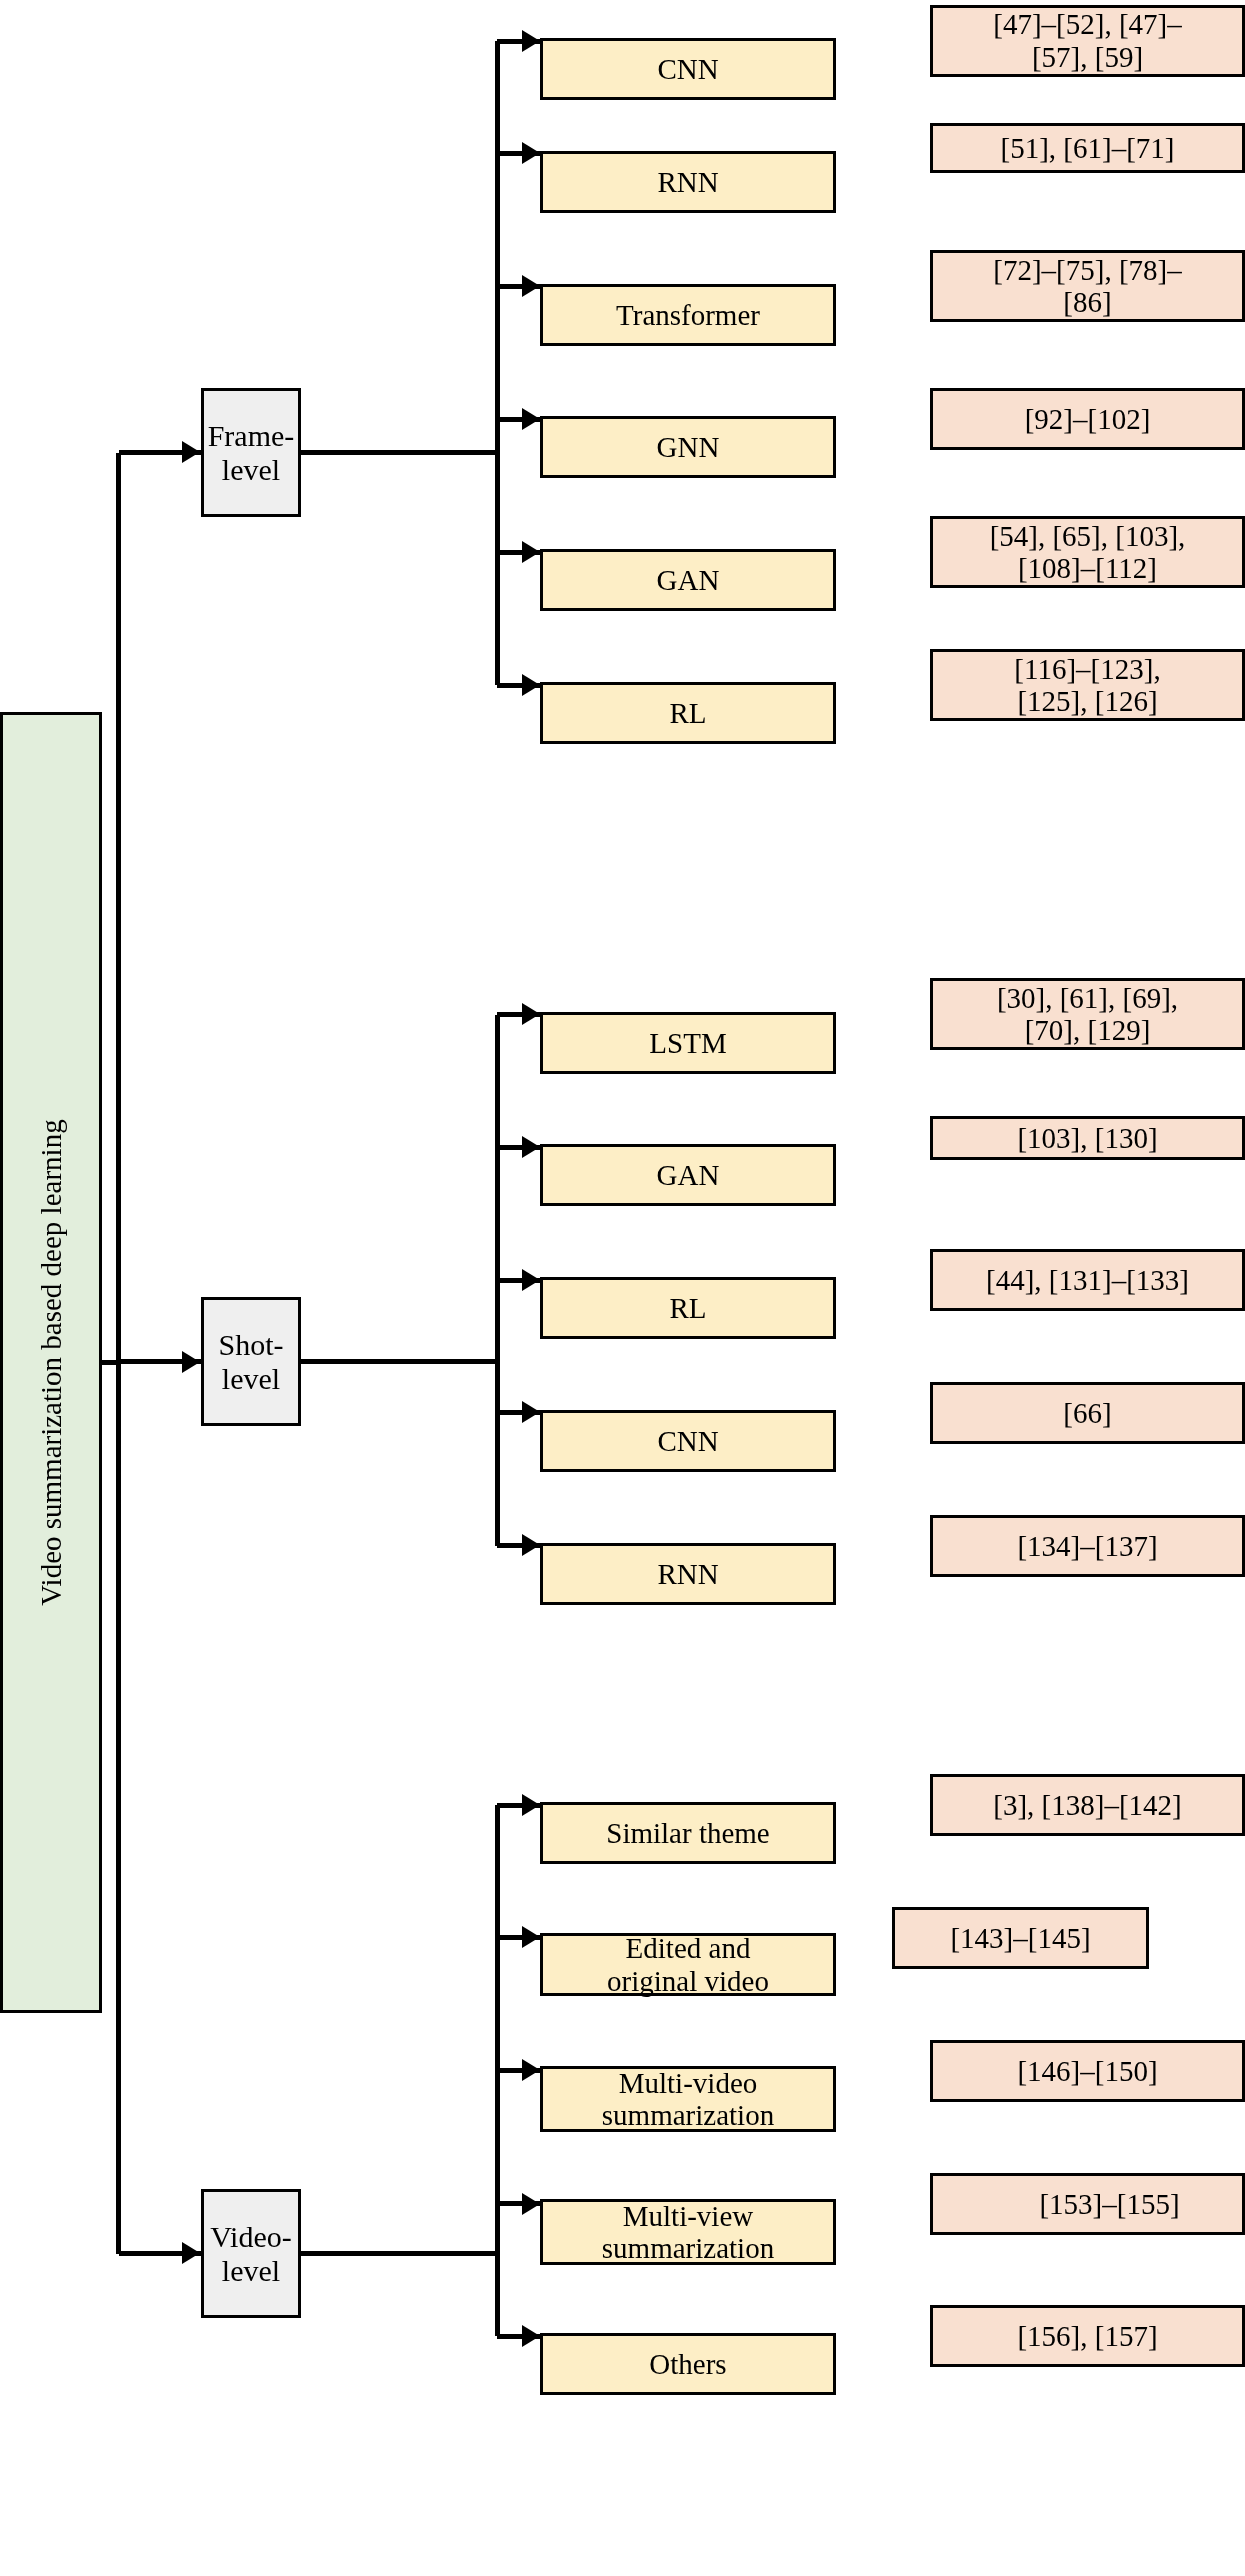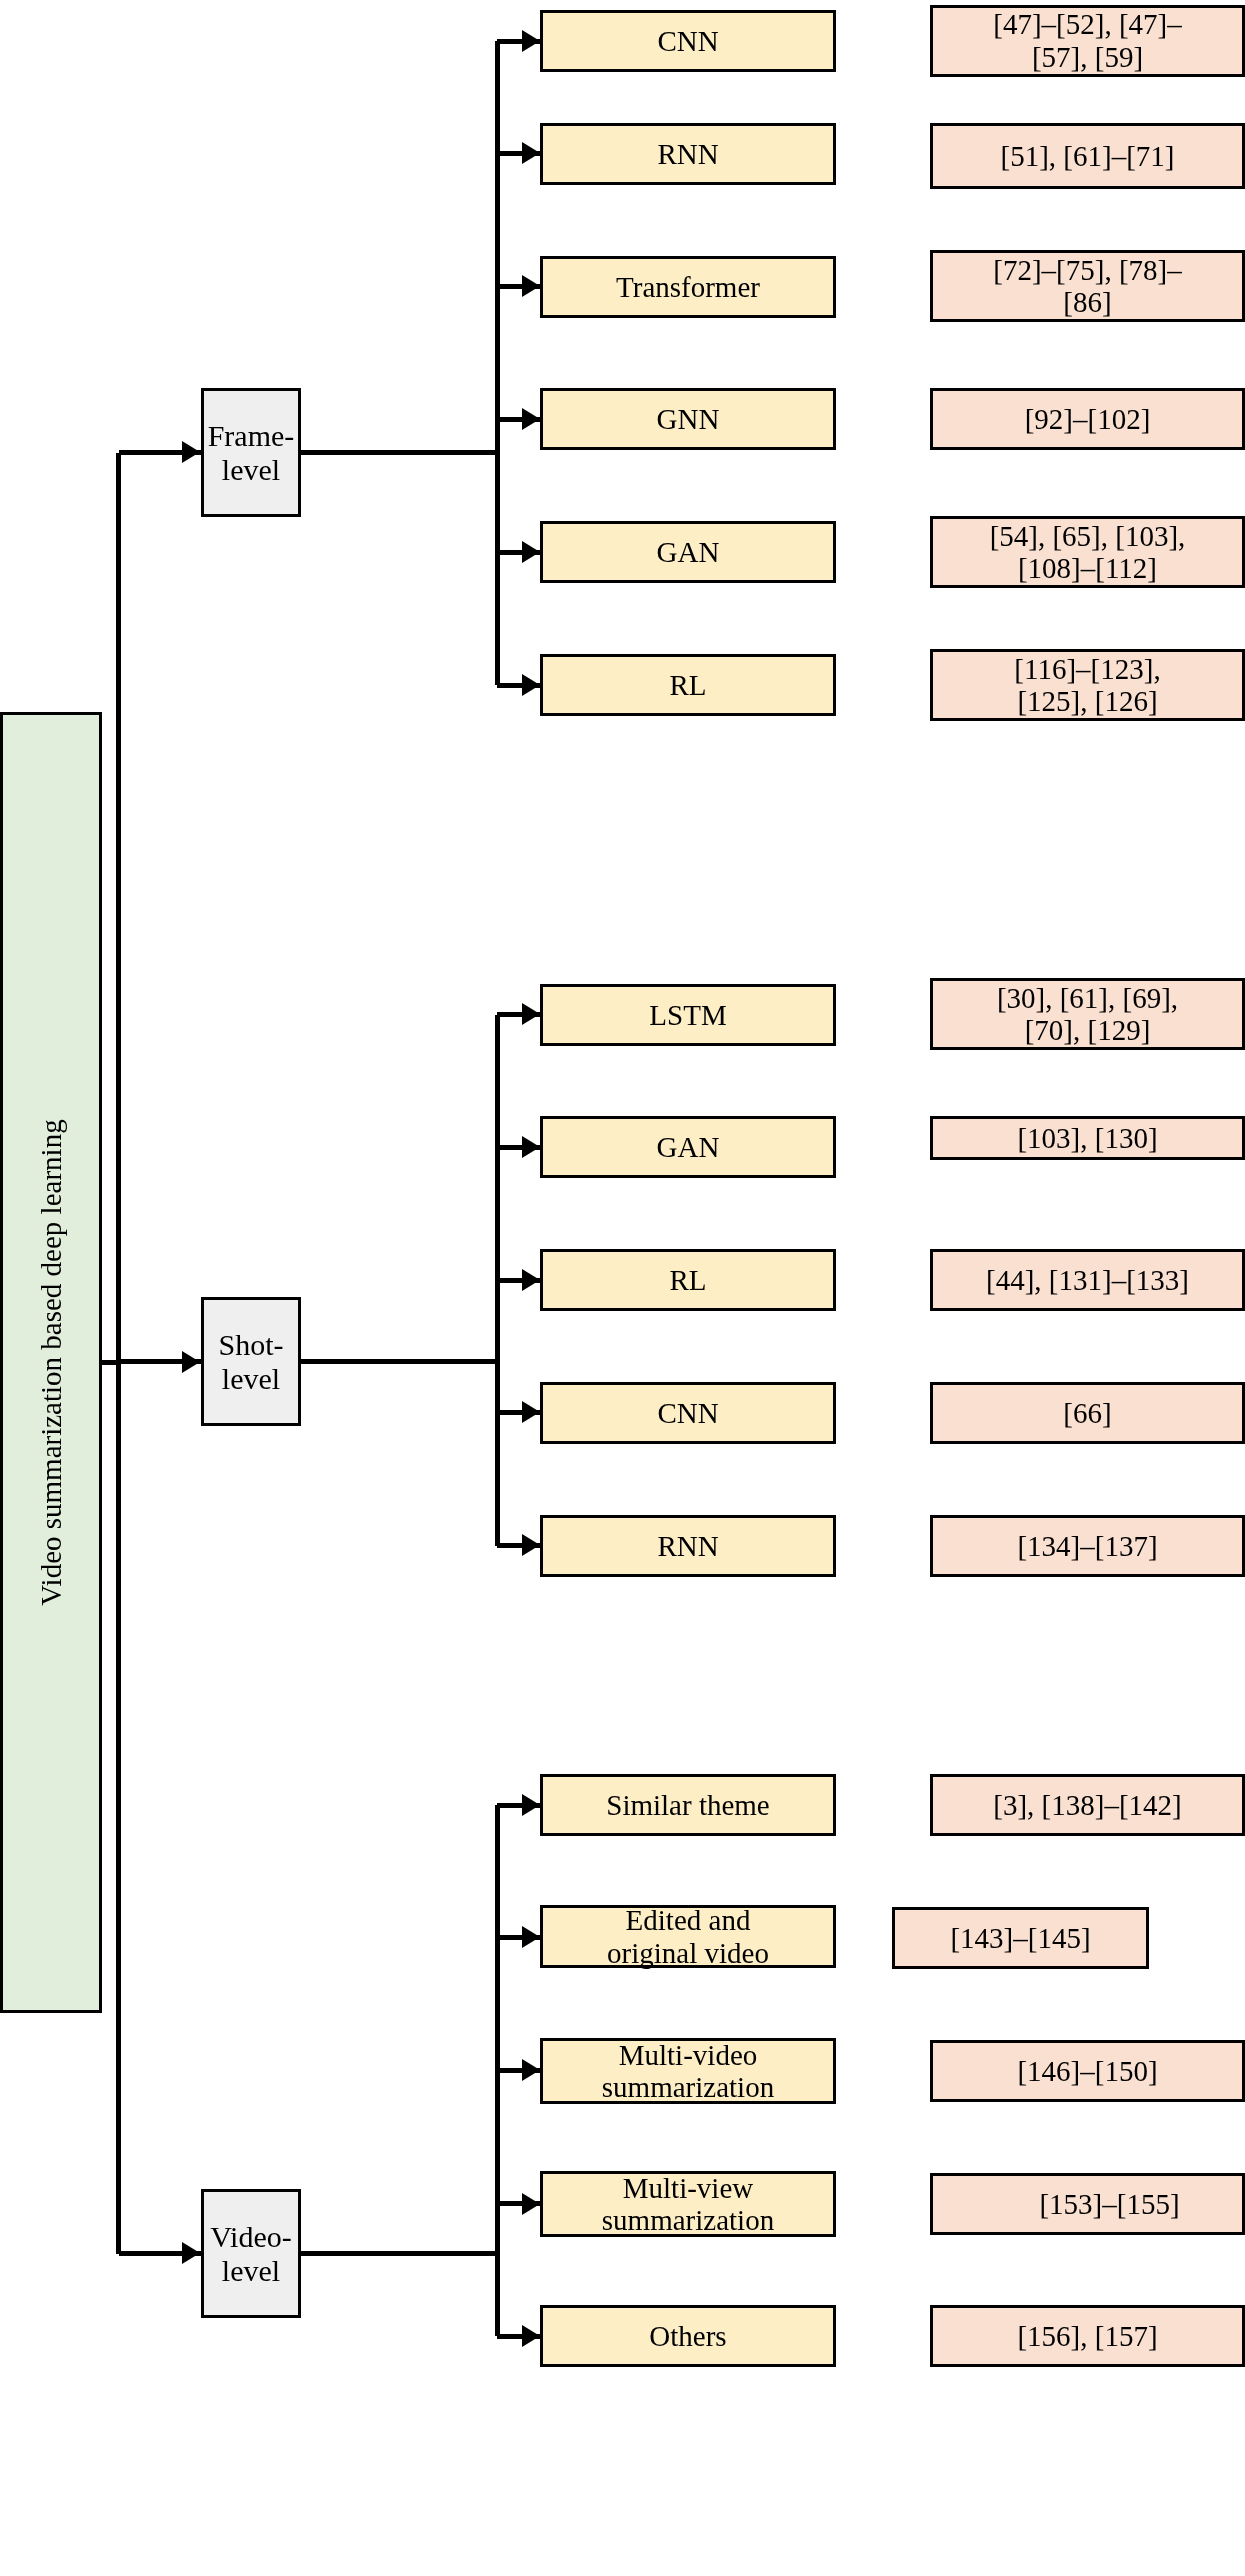--- a/index.html
+++ b/index.html
@@ -16,21 +16,21 @@
     box-sizing:border-box;
     border:3.3px solid #000000;
     display:flex;
     align-items:center;
     justify-content:center;
     text-align:center;
     line-height:1.12;
     color:#000000;
     white-space:pre-line;
   }
-  .method-box{ background:#fdeec6; font-size:29px; }
+  .method-box{ background:#fdeec6; font-size:29px;margin-top:28px; }
   .ref-box{ background:#f9e0d0; font-size:29px; }
   .level-box{ background:#efefef; font-size:30px; }
   .root-box{
     position:absolute;
     box-sizing:border-box;
     border:3.3px solid #000000;
     background:#e2eedc;
     display:flex;
     align-items:center;
     justify-content:center;
@@ -108,21 +108,21 @@
       <div class="arrow" style="left: 522px; top: 2193px;"></div>
       <div class="hline" style="left: 497px; top: 2334px; width: 43px;"></div>
       <div class="arrow" style="left: 522px; top: 2325px;"></div>
     </div>
   <div id="nodes">
       <div class="box level-box" style="left: 201px; top: 388px; width: 100px; height: 129px;"><span>Frame-level</span></div>
       <div class="box method-box" style="left: 540px; top: 10px; width: 296px; height: 62px;"><span>CNN</span></div>
       <div class="box ref-box" style="left: 930px; top: 4.6px; width: 315px; height: 72px;"><span>[47]–[52], [47]–
 [57], [59]</span></div>
       <div class="box method-box" style="left: 540px; top: 123px; width: 296px; height: 62px;"><span>RNN</span></div>
-      <div class="box ref-box" style="left: 930px; top: 123px; width: 315px; height: 66px;"><span>[51], [61]–[71]</span></div>
+      <div class="box ref-box" style="left: 930px; top: 123px; width: 315px; height: 50px;"><span>[51], [61]–[71]</span></div>
       <div class="box method-box" style="left: 540px; top: 256px; width: 296px; height: 62px;"><span>Transformer</span></div>
       <div class="box ref-box" style="left: 930px; top: 250px; width: 315px; height: 72px;"><span>[72]–[75], [78]–
 [86]</span></div>
       <div class="box method-box" style="left: 540px; top: 388px; width: 296px; height: 62px;"><span>GNN</span></div>
       <div class="box ref-box" style="left: 930px; top: 388px; width: 315px; height: 62px;"><span>[92]–[102]</span></div>
       <div class="box method-box" style="left: 540px; top: 521px; width: 296px; height: 62px;"><span>GAN</span></div>
       <div class="box ref-box" style="left: 930px; top: 516px; width: 315px; height: 72px;"><span>[54], [65], [103],
 [108]–[112]</span></div>
       <div class="box method-box" style="left: 540px; top: 654px; width: 296px; height: 62px;"><span>RL</span></div>
       <div class="box ref-box" style="left: 930px; top: 649px; width: 315px; height: 72px;"><span>[116]–[123],

